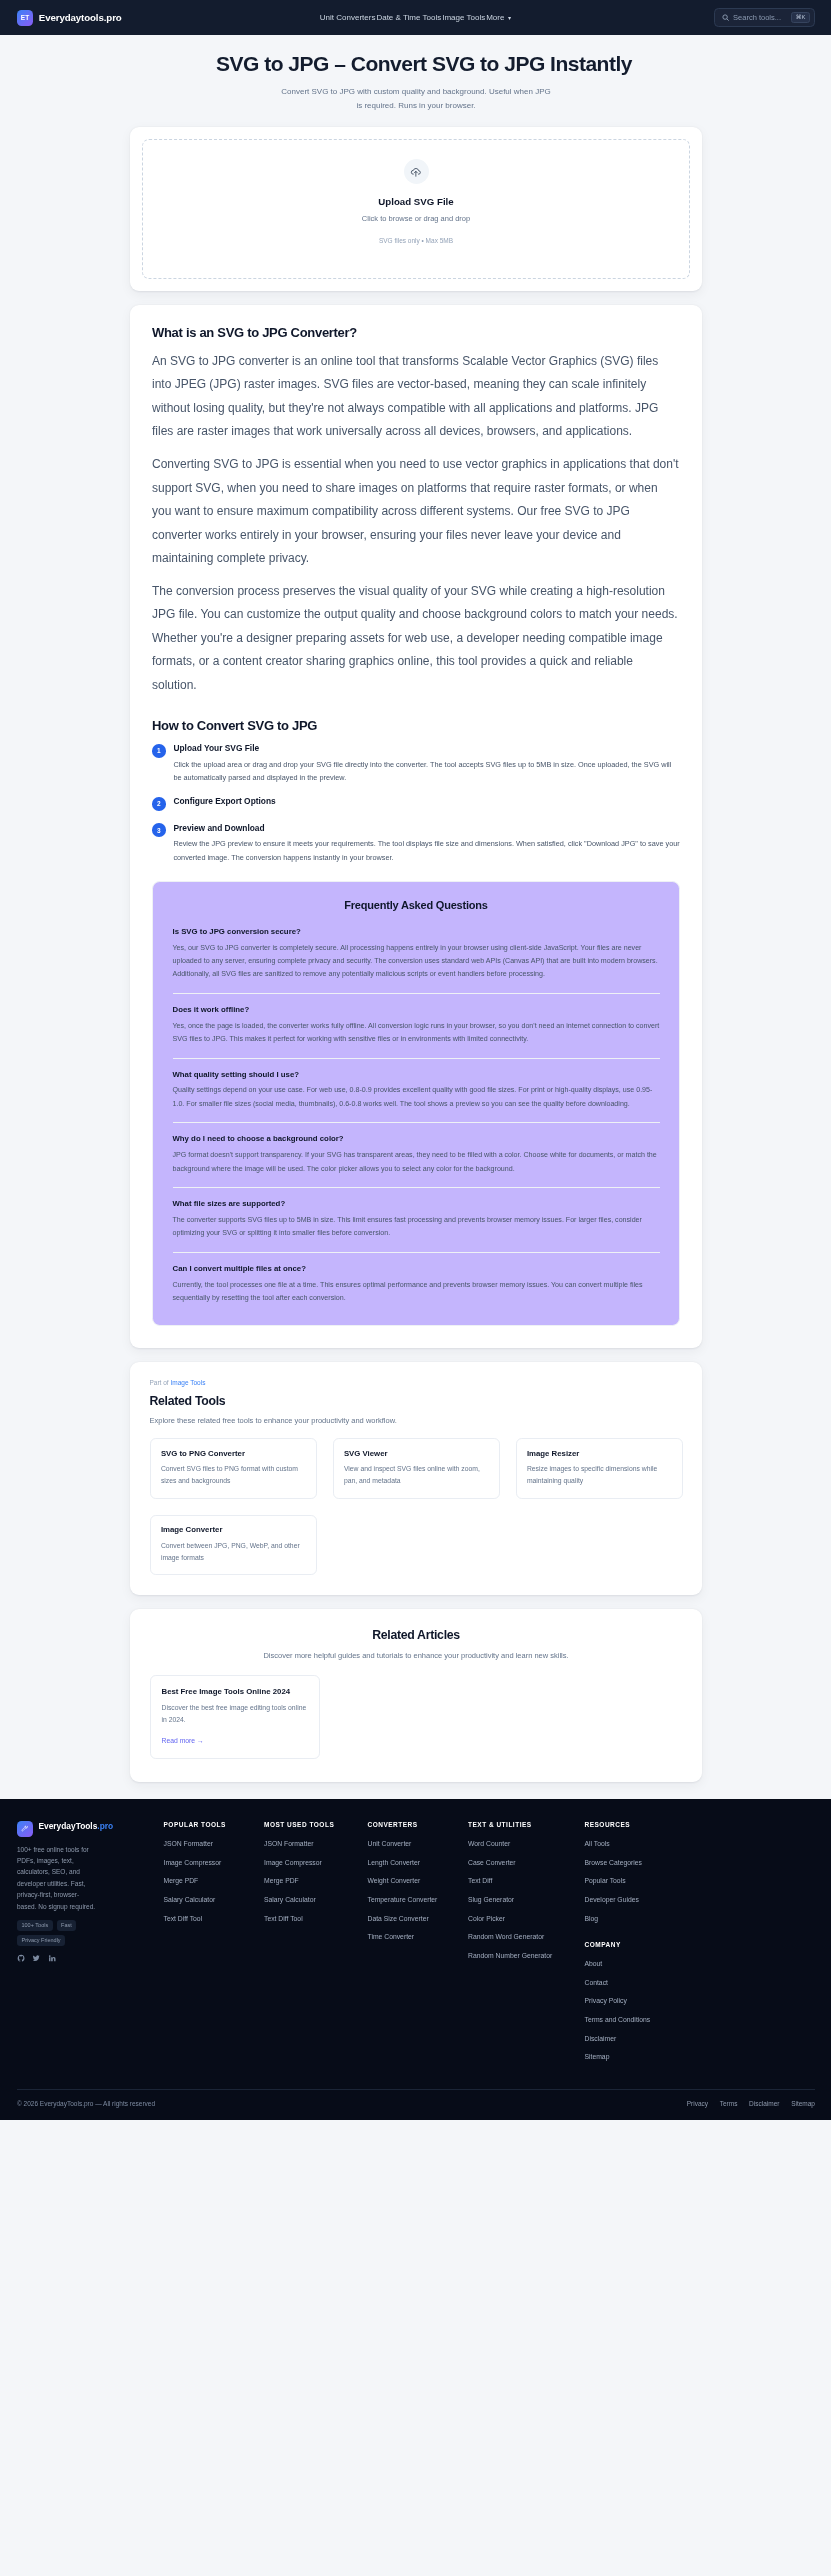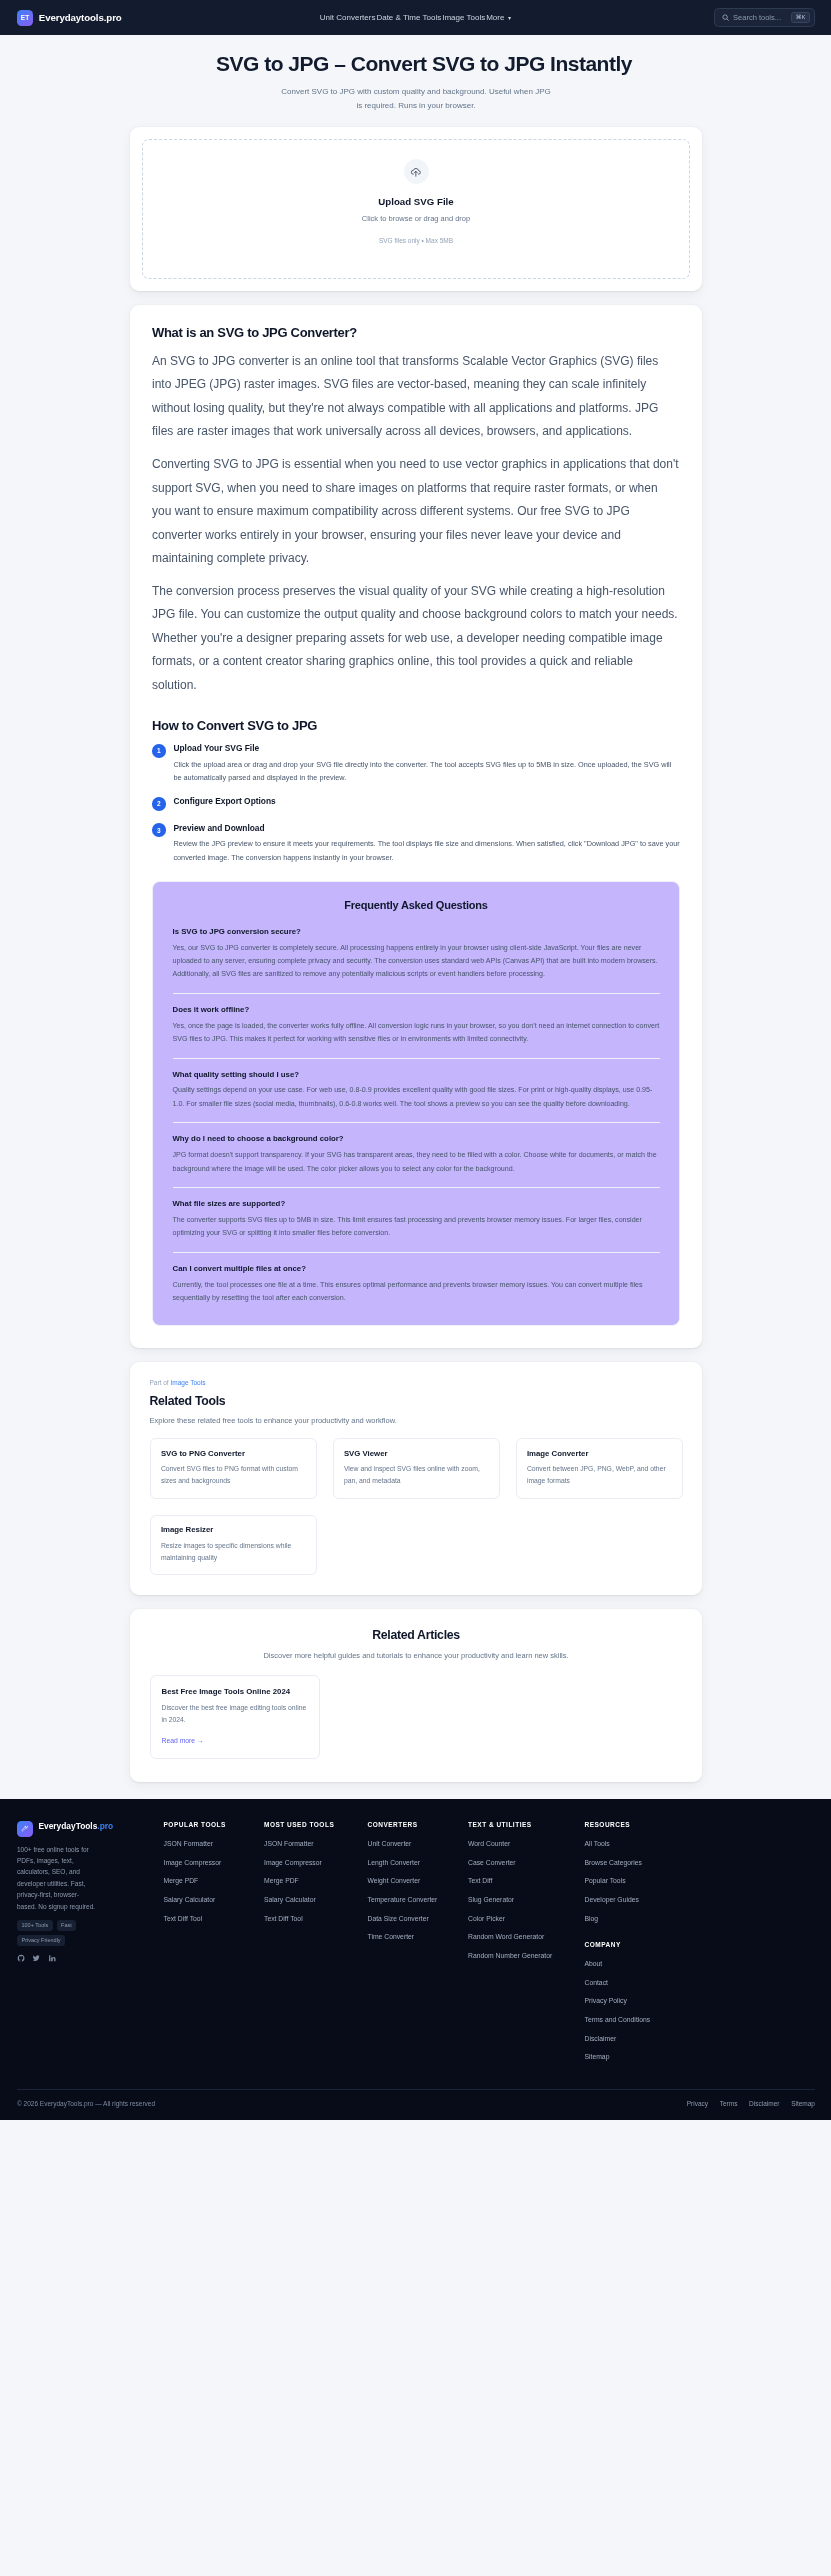--- a/index.html
+++ b/index.html
@@ -330,26 +330,26 @@
     <div class="tool-grid">
       <div class="tool-card">
         <div class="tool-name">SVG to PNG Converter</div>
         <div class="tool-desc">Convert SVG files to PNG format with custom sizes and backgrounds</div>
       </div>
       <div class="tool-card">
         <div class="tool-name">SVG Viewer</div>
         <div class="tool-desc">View and inspect SVG files online with zoom, pan, and metadata</div>
       </div>
       <div class="tool-card">
+        <div class="tool-name">Image Resizer</div>
+        <div class="tool-desc">Resize images to specific dimensions while maintaining quality</div>
+      </div>
+      <div class="tool-card">
         <div class="tool-name">Image Converter</div>
         <div class="tool-desc">Convert between JPG, PNG, WebP, and other image formats</div>
-      </div>
-      <div class="tool-card">
-        <div class="tool-name">Image Resizer</div>
-        <div class="tool-desc">Resize images to specific dimensions while maintaining quality</div>
       </div>
     </div>
   </div>
 
   <div class="card articles-card">
     <h2>Related Articles</h2>
     <div class="articles-sub">Discover more helpful guides and tutorials to enhance your productivity and learn new skills.</div>
     <div class="article-grid">
       <div class="article-tile">
         <div class="at-title">Best Free Image Tools Online 2024</div>

